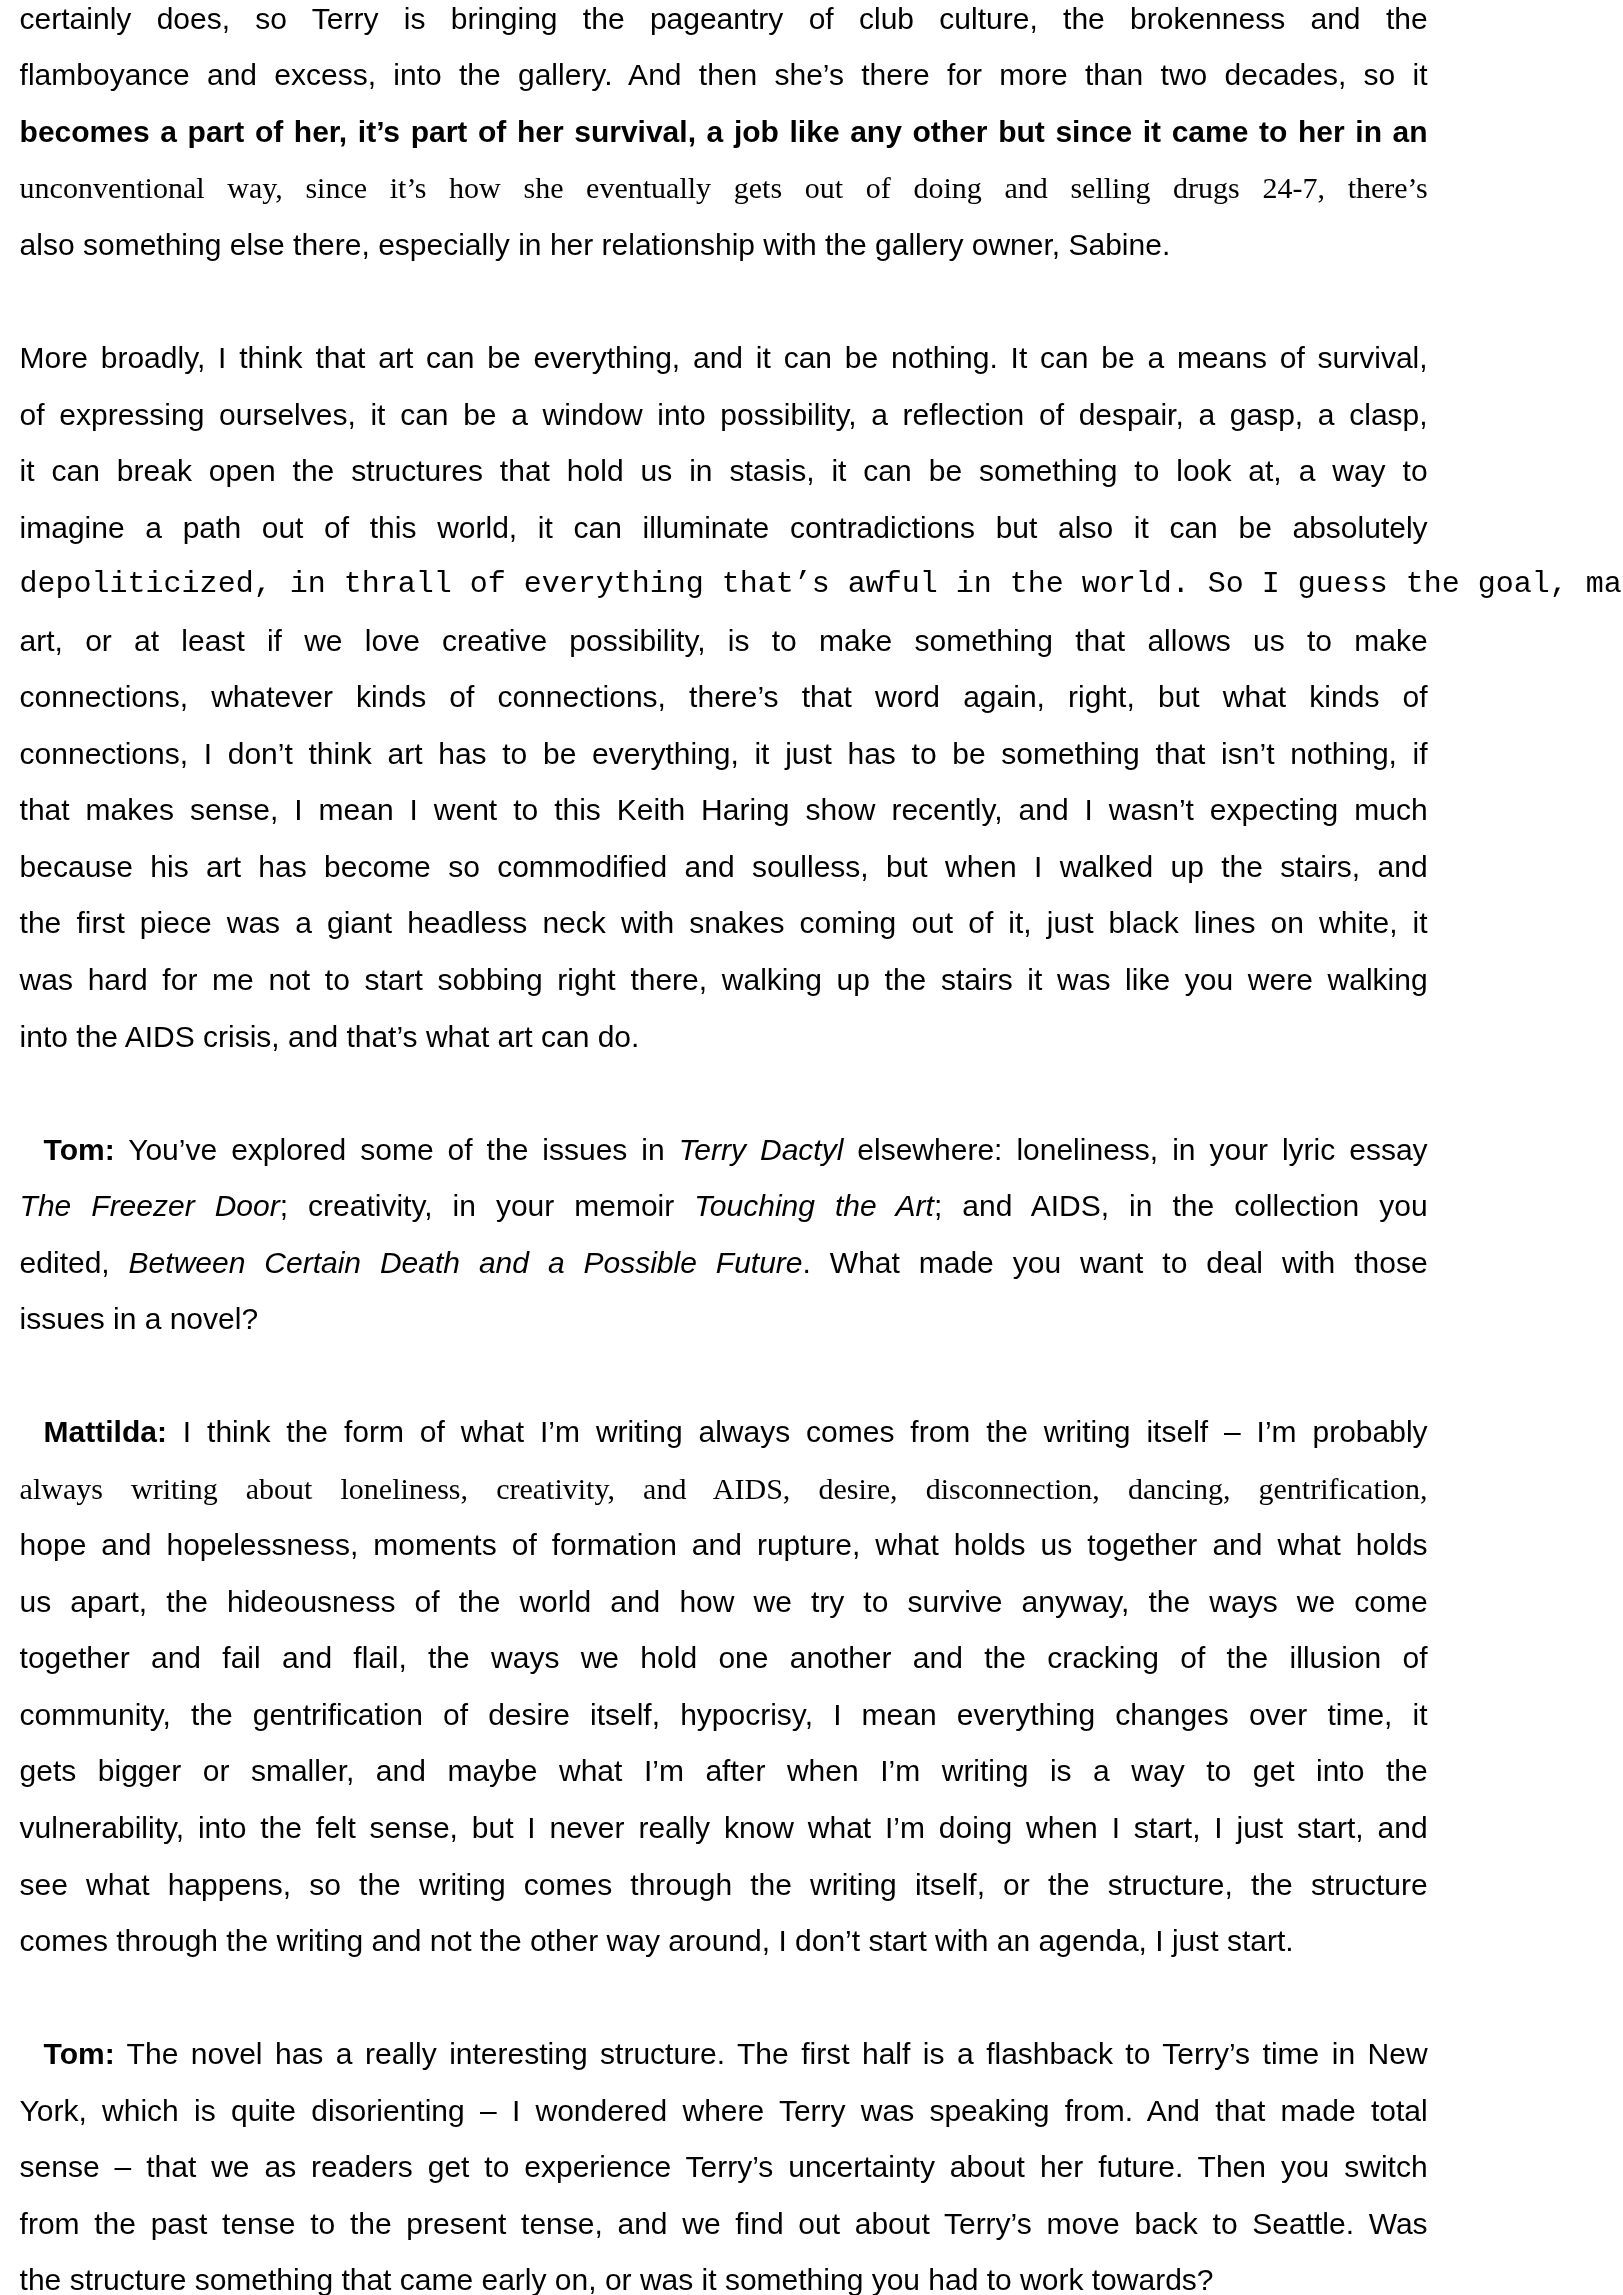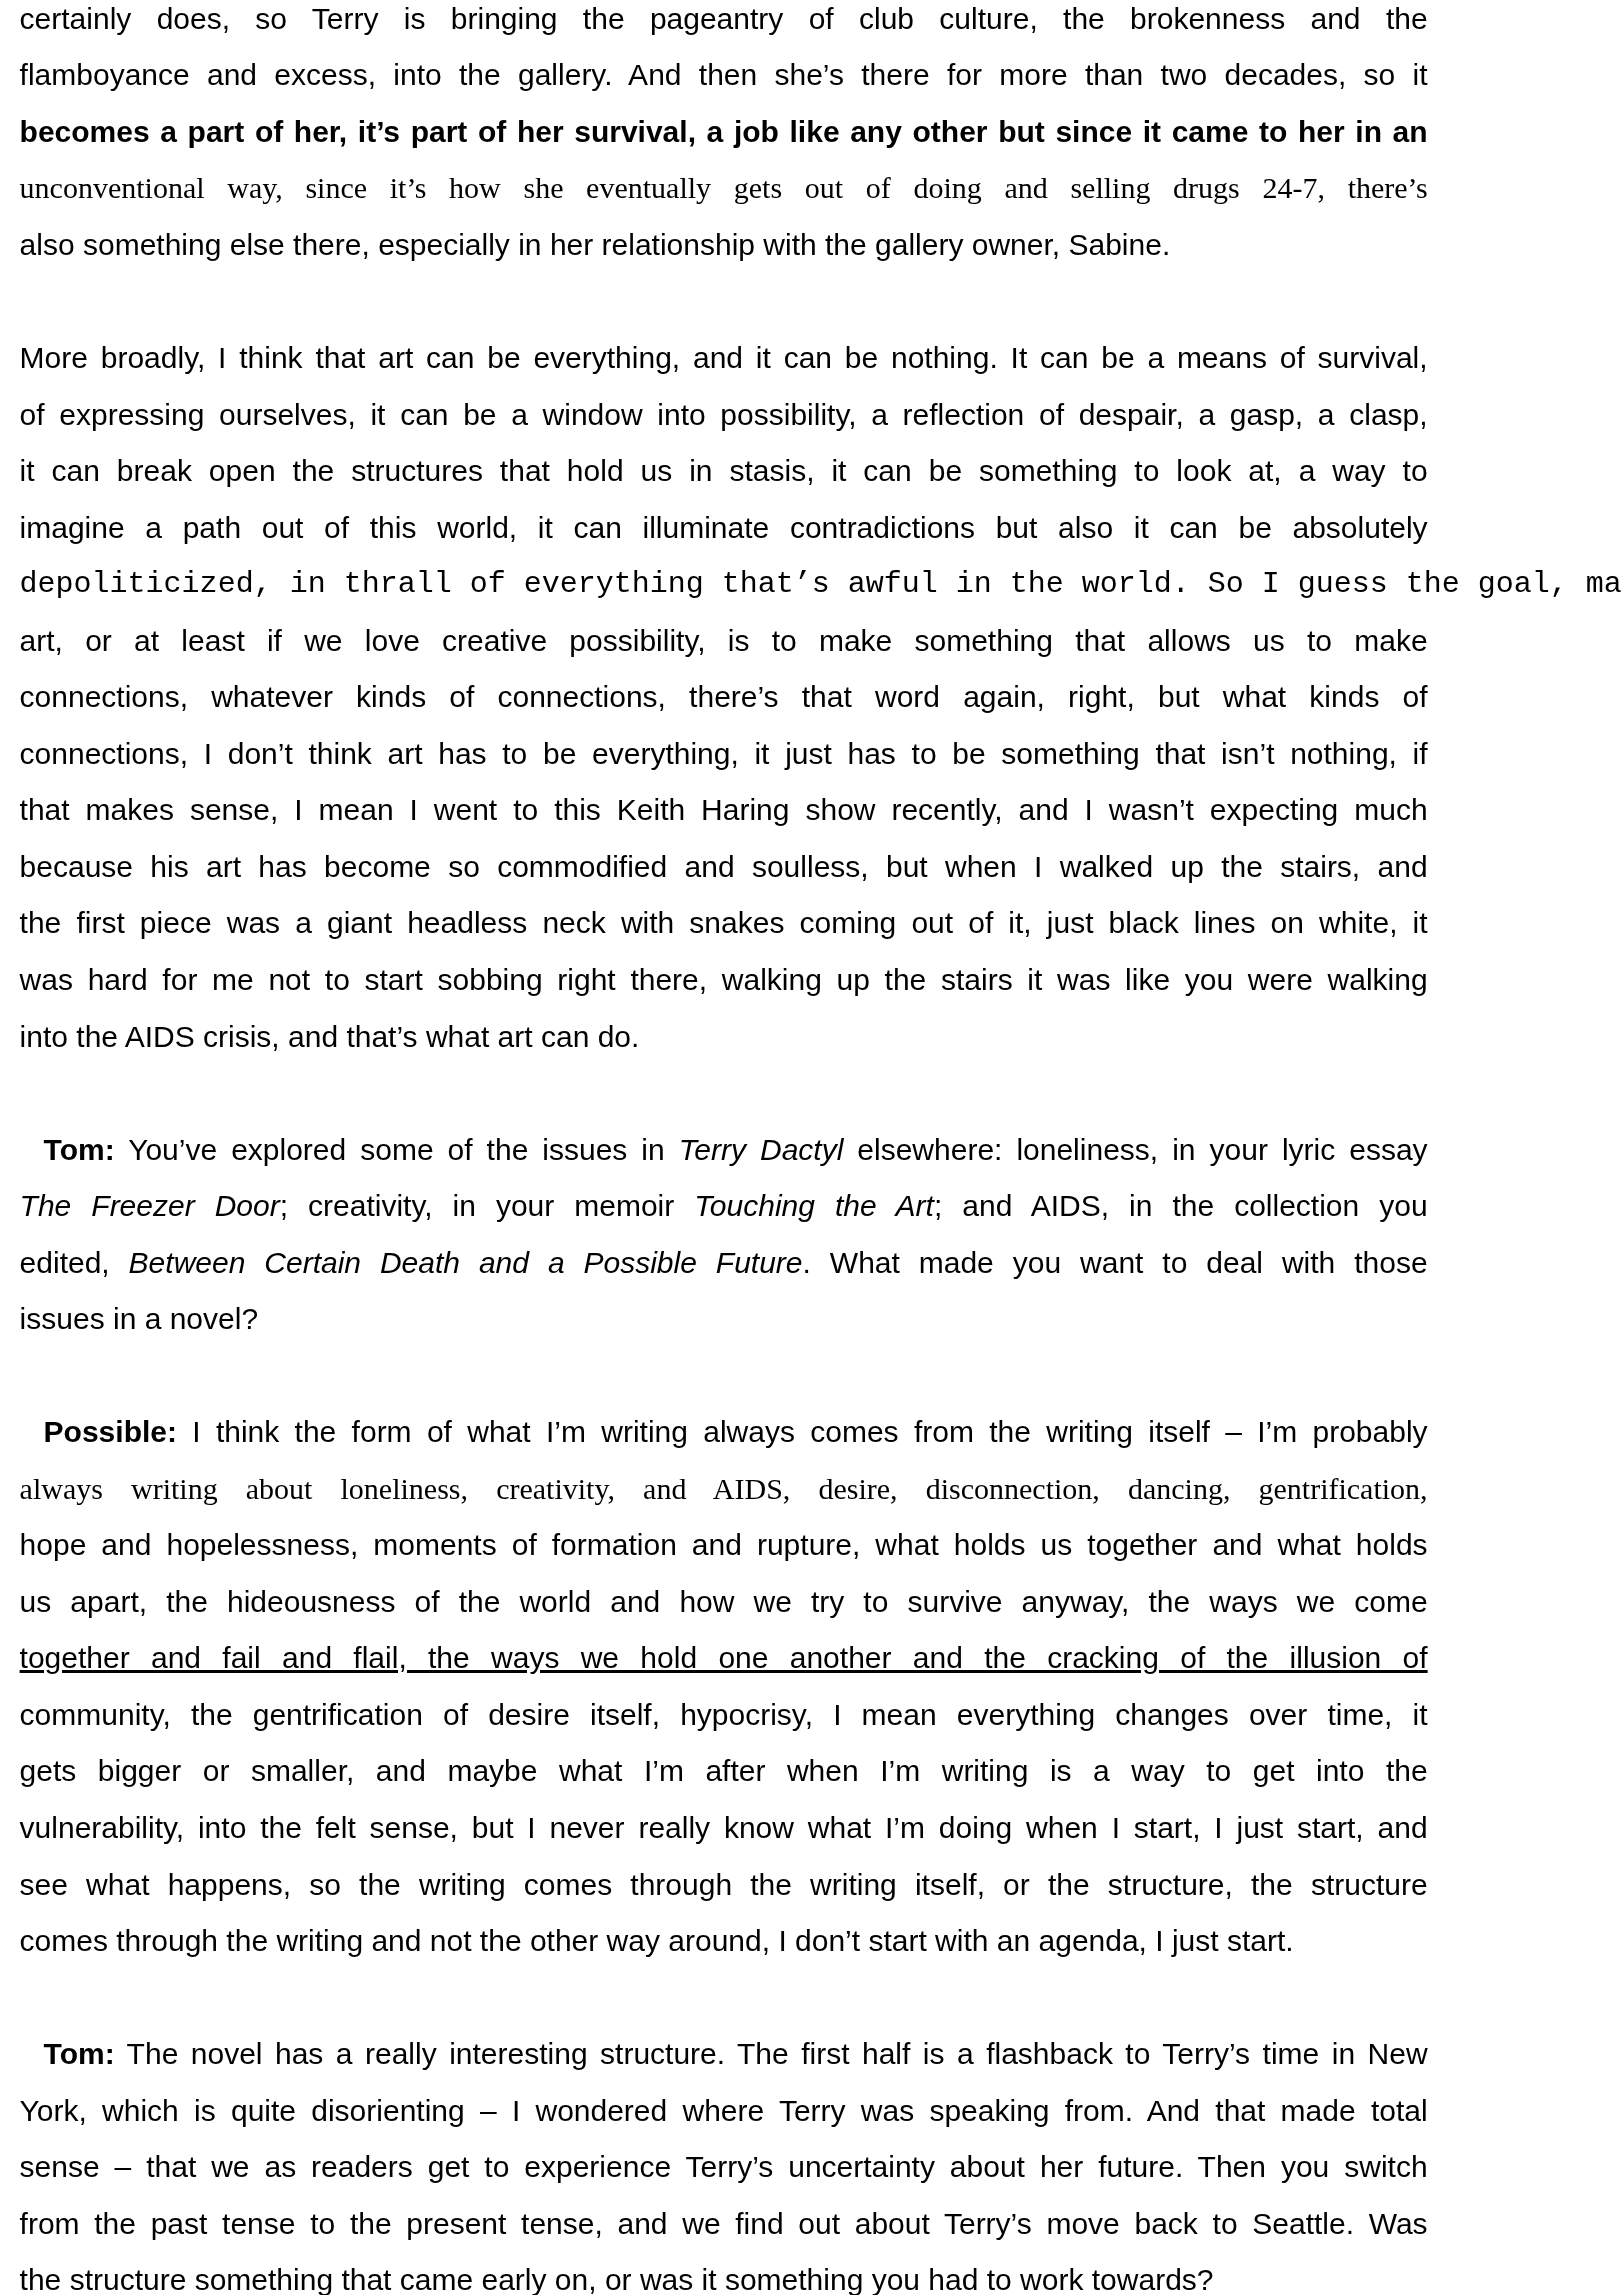--- a/index.html
+++ b/index.html
@@ -38,25 +38,25 @@
       <div class="line" style="top: 952px;"><span>was hard for me not to start sobbing right there, walking up the stairs it was like you were walking</span></div>
       <div class="line last" style="top: 1009px;"><span>into the AIDS crisis, and that’s what art can do.</span></div>
     </div>
     <div>
       <div class="line" style="top: 1122px;"><b>Tom:</b><span> You’ve explored some of the issues in </span><i>Terry Dactyl</i><span> elsewhere: loneliness, in your lyric essay</span></div>
       <div class="line" style="top: 1178px;"><i>The Freezer Door</i><span>; creativity, in your memoir </span><i>Touching the Art</i><span>; and AIDS, in the collection you</span></div>
       <div class="line" style="top: 1235px;"><span>edited, </span><i>Between Certain Death and a Possible Future</i><span>. What made you want to deal with those</span></div>
       <div class="line last" style="top: 1291px;"><span>issues in a novel?</span></div>
     </div>
     <div>
-      <div class="line" style="top: 1404px;"><b>Possible:</b><span> I think the form of what I’m writing always comes from the writing itself – I’m probably</span></div>
+      <div class="line" style="top: 1404px;"><b>Mattilda:</b><span> I think the form of what I’m writing always comes from the writing itself – I’m probably</span></div>
       <div class="line" style="top: 1461px; font-family: Liberation Serif, serif;"><span>always writing about loneliness, creativity, and AIDS, desire, disconnection, dancing, gentrification,</span></div>
       <div class="line" style="top: 1517px;"><span>hope and hopelessness, moments of formation and rupture, what holds us together and what holds</span></div>
       <div class="line" style="top: 1574px;"><span>us apart, the hideousness of the world and how we try to survive anyway, the ways we come</span></div>
-      <div class="line" style="top: 1630px; text-decoration: underline;"><span>together and fail and flail, the ways we hold one another and the cracking of the illusion of</span></div>
+      <div class="line" style="top: 1630px;"><span>together and fail and flail, the ways we hold one another and the cracking of the illusion of</span></div>
       <div class="line" style="top: 1687px;"><span>community, the gentrification of desire itself, hypocrisy, I mean everything changes over time, it</span></div>
       <div class="line" style="top: 1743px;"><span>gets bigger or smaller, and maybe what I’m after when I’m writing is a way to get into the</span></div>
       <div class="line" style="top: 1800px;"><span>vulnerability, into the felt sense, but I never really know what I’m doing when I start, I just start, and</span></div>
       <div class="line" style="top: 1857px;"><span>see what happens, so the writing comes through the writing itself, or the structure, the structure</span></div>
       <div class="line last" style="top: 1913px;"><span>comes through the writing and not the other way around, I don’t start with an agenda, I just start.</span></div>
     </div>
     <div>
       <div class="line" style="top: 2026px;"><b>Tom:</b><span> The novel has a really interesting structure. The first half is a flashback to Terry’s time in New</span></div>
       <div class="line" style="top: 2083px;"><span>York, which is quite disorienting – I wondered where Terry was speaking from. And that made total</span></div>
       <div class="line" style="top: 2139px;"><span>sense – that we as readers get to experience Terry’s uncertainty about her future. Then you switch</span></div>

